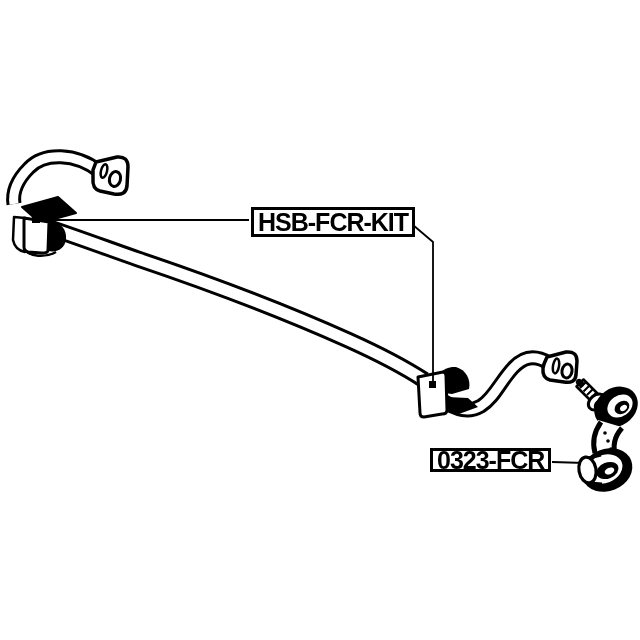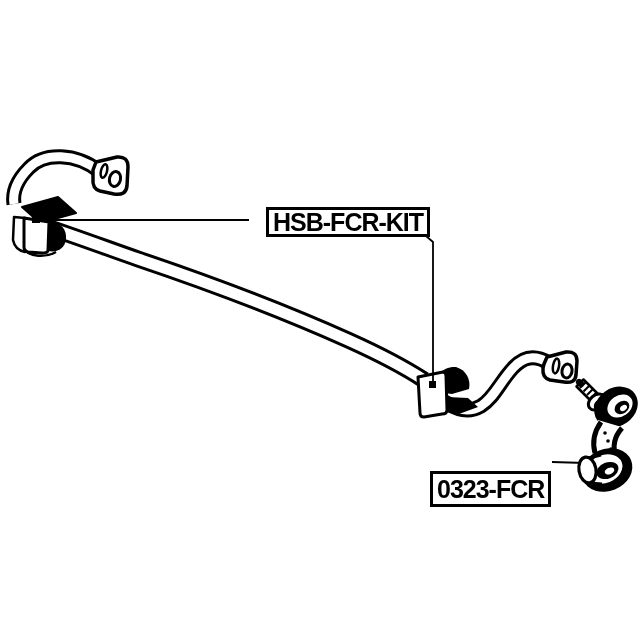--- a/index.html
+++ b/index.html
@@ -25,22 +25,22 @@
     border: 3px solid #000000;
     padding: 0 4px;
     color: #000000;
     font-family: "Liberation Sans", sans-serif;
     font-weight: 700;
     font-size: 25px;
     line-height: 1;
     letter-spacing: -1px;
     white-space: nowrap;
   }
-  #label-kit  { left: 266px; top: 207px; height: 30px; }
-  #label-link { left: 430px; top: 471px; height: 36px; }
+  #label-kit  { left: 251px; top: 207px; height: 30px; }
+  #label-link { left: 430px; top: 448px; height: 24px; }
 </style>
 </head>
 <body>
 
 <div id="stage">
 
   <svg width="640" height="640" viewBox="0 0 640 640">
 
     <g fill="none" stroke-linecap="butt">
       <path d="M 99,171 C 76,153 44,152 29,168 C 17,180 12,191 14,204" stroke="#000000" stroke-width="15"></path>

